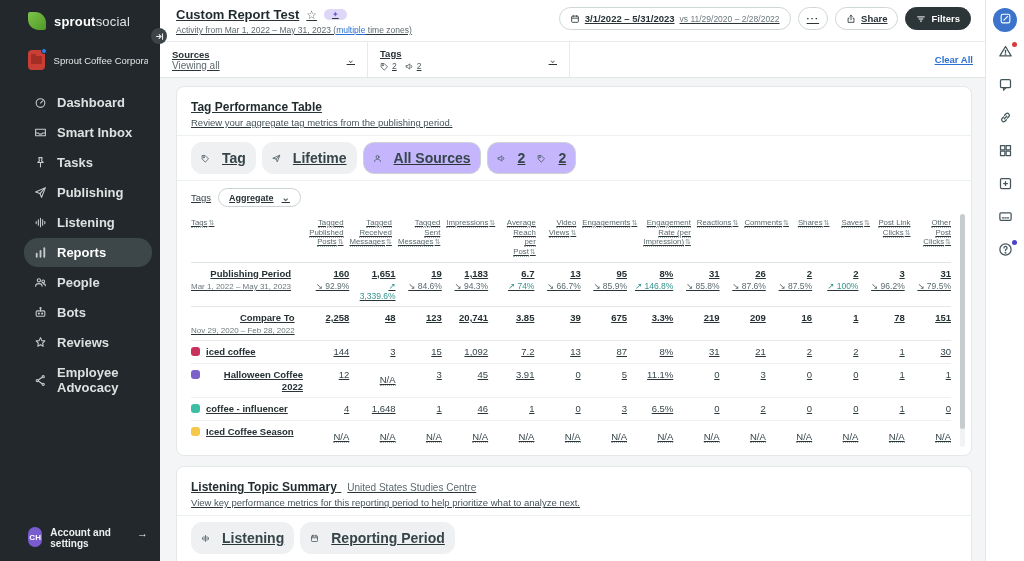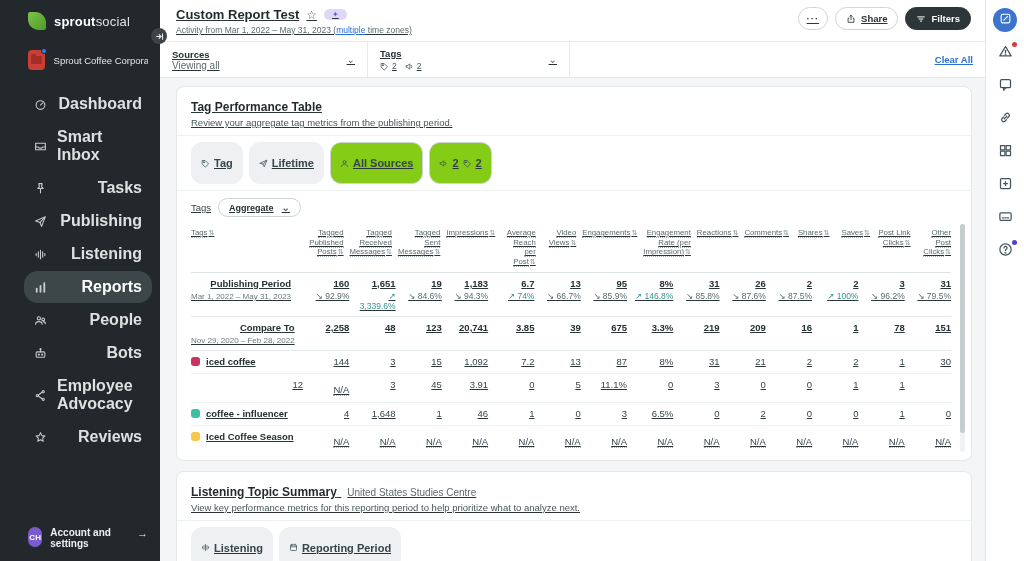--- a/index.html
+++ b/index.html
@@ -14,21 +14,21 @@
   .brand { font-size:13px; color:#fff; letter-spacing:.2px; }
   .brand b { font-weight:700; }
   .brand .light { font-weight:300; color:#dfe3e3; }
   .workspace { display:flex; align-items:center; gap:9px; padding:10px 12px 14px 12px; cursor:pointer; }
   .ws-icon { width:20px; height:20px; background:#c93f35; border-radius:4px; position:relative; display:inline-flex; align-items:center; justify-content:center; }
   .ws-folder { width:11px; height:8px; background:#a32e26; border-radius:1px; position:relative; }
   .ws-folder:before { content:""; position:absolute; top:-2px; left:0; width:5px; height:2px; background:#a32e26; border-radius:1px 1px 0 0; }
   .ws-dot { position:absolute; top:-2px; right:-2px; width:6px; height:6px; border-radius:50%; background:#2f80ed; border:1px solid #22282b; }
   .ws-label { font-size:9.5px; color:#e4e7e7; white-space:nowrap; overflow:hidden; }
   nav { flex:1; padding:4px 8px; }
-  .nav-item { display:flex; align-items:center; gap:10px; padding:7px 10px; border-radius:14px; font-size:16px; font-weight:700; color:#dde1e1; cursor:pointer; margin-bottom:1px;justify-content:space-between; }
+  .nav-item { display:flex; align-items:center; gap:10px; padding:7px 10px; border-radius:14px; font-size:13px; font-weight:700; color:#dde1e1; cursor:pointer; margin-bottom:1px; }
   .nav-item.active { background:#3d4649; color:#fff; }
   .nav-ic { width:13px; height:13px; color:#c6cccd; flex:none; }
   .nav-ic svg { width:13px; height:13px; display:block; }
   .account { display:flex; gap:8px; padding:12px; font-size:10px; font-weight:700; color:#eef0f0; cursor:pointer; }
   .avatar { width:20px; height:20px; border-radius:7px; background:#7a5cd0; color:#fff; font-size:8px; font-weight:700; display:inline-flex; align-items:center; justify-content:center; }
   .acct-arrow { margin-left:6px; font-size:11px; }
   .collapse-btn { position:absolute; left:151px; top:28px; width:16px; height:16px; border-radius:50%; background:#3c4447; color:#e8eaea; display:flex; align-items:center; justify-content:center; z-index:5; cursor:pointer; }
   .collapse-btn svg { width:9px; height:9px; }
 
   
@@ -58,22 +58,22 @@
   .chev { color:#5c6a6d; font-size:10px; }
   .clear-all { font-size:9.5px; font-weight:700; color:#2a6fd4; text-decoration:underline; cursor:pointer; }
 
   .content { flex:1; padding:8px 13px 0 16px; overflow:hidden; }
   .card { background:#fff; border:1px solid #e4e8e9; border-radius:8px; margin-bottom:10px; position:relative; }
   .card-head { padding:10px 14px 7px 14px; border-bottom:1px solid #edf0f1; }
   .card-title { font-size:12px; font-weight:700; color:#1f2a2d; display:inline; }
   .card-topic { font-size:10px; color:#5c6a6d; margin-left:6px; }
   .card-sub { font-size:9.5px; color:#46555a; margin-top:2px; }
   .chip-row { display:flex; gap:6px; padding:6px 14px; border-bottom:1px solid #edf0f1; align-items:center; }
-  .chip { display:inline-flex; align-items:center; gap:4px; background:#eef0f1; border:1px solid #eef0f1; border-radius:11px; padding:14px 9px; font-size:11px; font-weight:700; color:#35454a; cursor:pointer; }
-  .chip.outline { background:#84cc16; border-color:#ccd3d5; }
+  .chip { display:inline-flex; align-items:center; gap:12px; background:#eef0f1; border:1px solid #eef0f1; border-radius:11px; padding:7px 9px; font-size:14px; font-weight:700; color:#35454a; cursor:pointer; }
+  .chip.outline { background:#c4b5fd; border-color:#ccd3d5; }
   .chip .cic { width:9px; height:9px; color:#42525a; } .chip .cic svg { width:9px; height:9px; display:block; }
   .tags-agg-row { display:flex; align-items:center; gap:7px; padding:7px 14px 5px 14px; }
   .tags-agg-row .lbl { font-size:9.5px; color:#35454a; }
   .select { display:inline-flex; align-items:center; gap:8px; border:1px solid #ccd3d5; border-radius:12px; padding:3px 10px; font-size:9px; font-weight:700; color:#253033; cursor:pointer; }
 
   
   .table-wrap { padding:0 20px 6px 14px; position:relative; }
   .tgrid { display:grid; grid-template-columns:112px repeat(14, 1fr); column-gap:6px; align-items:start; }
   .thead { padding:6px 0 5px 0; border-bottom:1px solid #dfe4e5; }
   .th { font-size:7.8px; color:#5c6a6d; text-align:right; line-height:1.25; cursor:pointer; }
@@ -203,35 +203,35 @@
               <circle cx="12" cy="4" r="1"></circle>
               <circle cx="9" cy="14" r="1"></circle>
               <circle cx="15" cy="14" r="1"></circle>
             </svg>
           </span>
           <span>Bots</span>
         </div>
         <div class="nav-item">
           <span class="nav-ic">
             <svg viewBox="0 0 24 24" fill="none" stroke="currentColor" stroke-width="2" stroke-linecap="round" stroke-linejoin="round">
+              <path d="M12 3l2.5 5.5L20 9l-4 4 1 6-5-3-5 3 1-6-4-4 5.5-.5z"></path>
+            </svg>
+          </span>
+          <span>Reviews</span>
+        </div>
+        <div class="nav-item">
+          <span class="nav-ic">
+            <svg viewBox="0 0 24 24" fill="none" stroke="currentColor" stroke-width="2" stroke-linecap="round" stroke-linejoin="round">
               <circle cx="6" cy="12" r="2"></circle>
               <circle cx="17" cy="5" r="2"></circle>
               <circle cx="17" cy="19" r="2"></circle>
               <path d="M8 11l7-5M8 13l7 5"></path>
             </svg>
           </span>
           <span>Employee Advocacy</span>
-        </div>
-        <div class="nav-item">
-          <span class="nav-ic">
-            <svg viewBox="0 0 24 24" fill="none" stroke="currentColor" stroke-width="2" stroke-linecap="round" stroke-linejoin="round">
-              <path d="M12 3l2.5 5.5L20 9l-4 4 1 6-5-3-5 3 1-6-4-4 5.5-.5z"></path>
-            </svg>
-          </span>
-          <span>Reviews</span>
         </div>
       </nav>
     <div class="account">
       <span class="avatar">CH</span>
       <span>Account and settings</span>
       <span class="acct-arrow">→</span>
     </div>
   </aside>
 
   <div class="collapse-btn">
@@ -245,20 +245,28 @@
     <div class="topbar">
       <div>
         <div class="title-row">
           <span class="page-title">Custom Report Test</span>
           <span class="star">☆</span>
           <span class="ai-badge">✦</span>
         </div>
         <div class="activity"><span>Activity from Mar 1, 2022 – May 31, 2023 (</span><a>multiple</a><span> time zones)</span></div>
       </div>
       <div class="topbar-actions">
+        <button class="btn">
+          <svg viewBox="0 0 24 24" fill="none" stroke="currentColor" stroke-width="2">
+              <rect x="4" y="5" width="16" height="15" rx="2"></rect>
+              <path d="M4 10h16M8 3v4M16 3v4"></path>
+            </svg>
+          <span>3/1/2022 – 5/31/2023</span>
+          <span class="vs">vs 11/29/2020 – 2/28/2022</span>
+        </button>
         <button class="btn icon-only">···</button>
         <button class="btn">
           <svg viewBox="0 0 24 24" fill="none" stroke="currentColor" stroke-width="2" stroke-linecap="round">
               <path d="M9 6l3-3 3 3M12 3v11M7 10H5v10h14V10h-2"></path>
             </svg>
           <span>Share</span>
         </button>
         <button class="btn dark">
           <svg viewBox="0 0 24 24" fill="none" stroke="currentColor" stroke-width="2.4" stroke-linecap="round">
               <path d="M4 7h16M7.5 12h9M10.5 17h3"></path>
@@ -543,20 +551,26 @@
                   <div class="val">2</div>
                 </div>
                 <div class="td">
                   <div class="val">1</div>
                 </div>
                 <div class="td">
                   <div class="val">30</div>
                 </div>
               </div>
               <div class="tgrid trow plain">
+                <div class="td tagcell">
+                  <span class="swatch" style="background: rgb(123, 98, 201);"></span>
+                  <div>
+                    <div class="rowname">Halloween Coffee 2022</div>
+                  </div>
+                </div>
                 <div class="td">
                   <div class="val">12</div>
                 </div>
                 <div class="td"><div class="val na">N/A</div></div>
                 <div class="td">
                   <div class="val">3</div>
                 </div>
                 <div class="td">
                   <div class="val">45</div>
                 </div>

